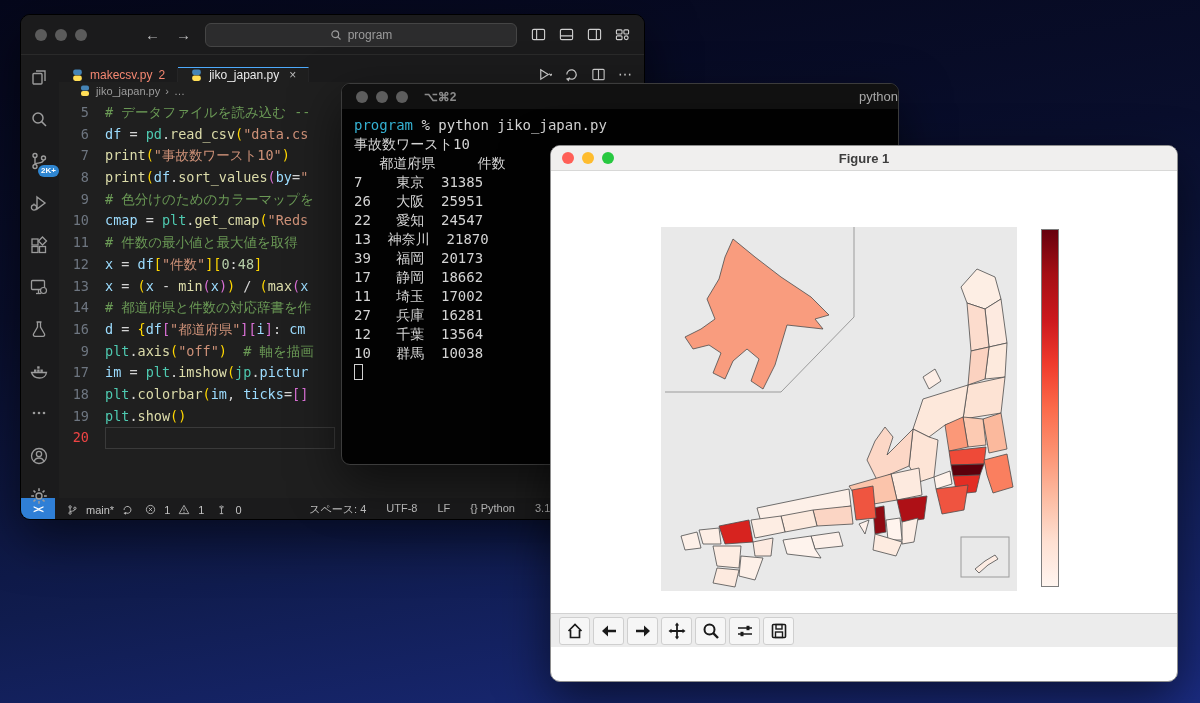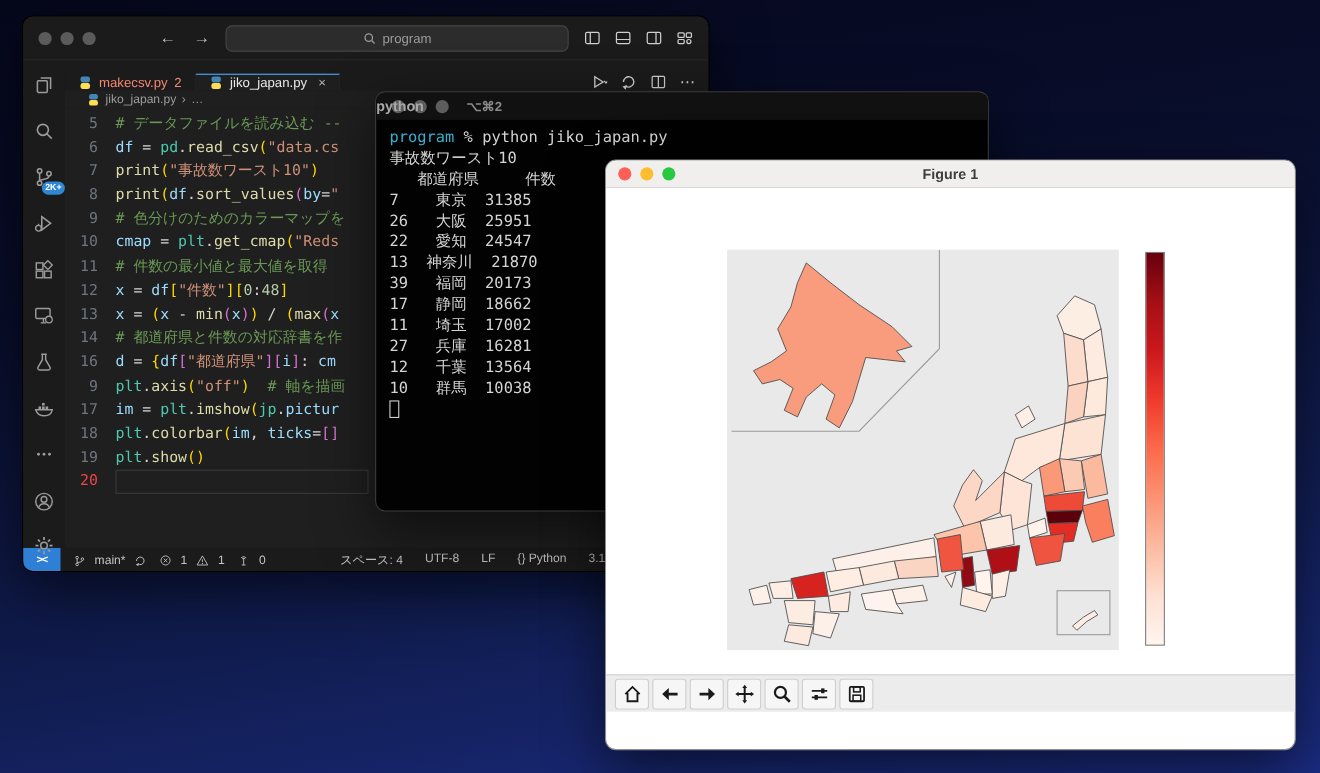--- a/index.html
+++ b/index.html
@@ -13,21 +13,21 @@
   .vscode { left:20px; top:14px; width:625px; height:506px; background:#1f1f1f; overflow:hidden; border:1px solid #000; }
   .vs-titlebar { height:40px; background:#1b1b1c; display:flex; align-items:center; border-bottom:1px solid #2a2a2a; }
   .dots { display:flex; gap:8px; margin-left:14px; }
   .dot { width:12px; height:12px; border-radius:50%; background:#5b5b5b; }
   .nav-arrows { display:flex; gap:16px; margin-left:58px; color:#bdbdbd; font-size:15px; }
   .cmd-center { margin-left:14px; width:312px; height:24px; background:#2c2c2d; border:1px solid #454545; border-radius:6px;
     display:flex; align-items:center; justify-content:center; gap:6px; color:#9b9b9b; font-size:12px; }
   .vs-layout-icons { margin-left:auto; margin-right:14px; display:flex; gap:13px; align-items:center; }
   .vs-body { display:flex; height:443px; }
   .activity-bar { width:38px; background:#1b1b1c; display:flex; flex-direction:column; align-items:center; padding-top:12px; gap:22px; }
-  .ab-icon { position:relative; width:22px; height:22px; display:flex; align-items:center; justify-content:center;text-decoration:underline; }
+  .ab-icon { position:relative; width:22px; height:22px; display:flex; align-items:center; justify-content:flex-start;text-decoration:underline; }
   .ab-badge { position:absolute; right:-8px; bottom:-6px; background:#2f86d1; color:#fff; font-size:8px; font-weight:bold;
     border-radius:8px; padding:2px 3px; line-height:1; }
   .ab-bottom { margin-top:auto; display:flex; flex-direction:column; gap:18px; padding-bottom:10px; align-items:center; }
   .vs-main { flex:1; display:flex; flex-direction:column; min-width:0; }
   .tab-bar { height:27px; background:#1b1b1c; display:flex; align-items:flex-end; }
   .tab { display:flex; align-items:center; gap:6px; padding:0 12px; font-size:12px; border-right:1px solid #252526; }
   .tab.inactive { background:#1b1b1c; color:#f48771; }
   .tab.active { background:#1f1f1f; color:#e9e9e9; border-top:1.5px solid #4daafc; }
   .tab .close { color:#bbb; margin-left:4px; font-size:12px; }
   .tab-actions { margin-left:auto; display:flex; gap:12px; align-items:center; padding-right:12px; color:#cfcfcf; }
@@ -45,21 +45,21 @@
     font-weight:bold; font-size:10px; letter-spacing:-1px; }
   .sb-item { display:flex; align-items:center; gap:8px; margin-left:12px; white-space:nowrap; }
   .sb-right { margin-left:auto; display:flex; gap:20px; padding-right:8px; white-space:nowrap; }
 
   
   .terminal { left:341px; top:83px; width:558px; height:382px; background:#020202; border:1px solid #3c3c3c; border-radius:9px; overflow:hidden; }
   .term-header { height:25px; position:relative; display:flex; align-items:center; background:#111; }
   .term-header .dots { margin-left:14px; gap:8px; }
   .term-header .dot { width:12px; height:12px; background:#5d5d5d; }
   .term-shortcut { margin-left:16px; color:#8a8a8a; font-size:12px; font-weight:bold; }
-  .term-title { position:absolute; left:0; right:0; text-align:left; color:#a8a8a8; font-size:13px; font-weight:bold; }
+  .term-title { position:absolute; left:0; right:0; text-align:right; color:#a8a8a8; font-size:13px; font-weight:normal; }
   .term-body { padding:7px 12px; font-family:"DejaVu Sans Mono", monospace; font-size:14px; line-height:19px; color:#e8e8e8; white-space:pre; }
   .term-line .c { color:#35b1d2; }
   .term-cursor { display:inline-block; width:9px; height:16px; border:1.5px solid #d0d0d0; vertical-align:text-bottom; }
 
   
   .figure { left:550px; top:145px; width:628px; height:537px; background:#ffffff; overflow:hidden; border:1px solid #8e8e8e; }
   .fig-titlebar { height:25px; background:#f0efee; border-bottom:1px solid #d8d8d7; position:relative; display:flex; align-items:center; }
   .traffic { display:flex; gap:8px; margin-left:11px; }
   .tl { width:12px; height:12px; border-radius:50%; }
   .fig-title { position:absolute; left:0; right:0; text-align:center; font-size:13px; font-weight:bold; color:#3d3d3d; }

